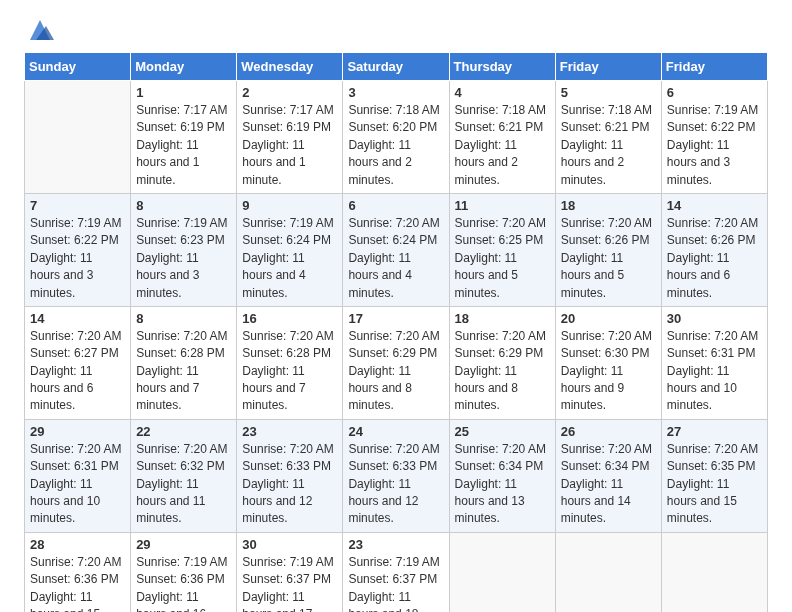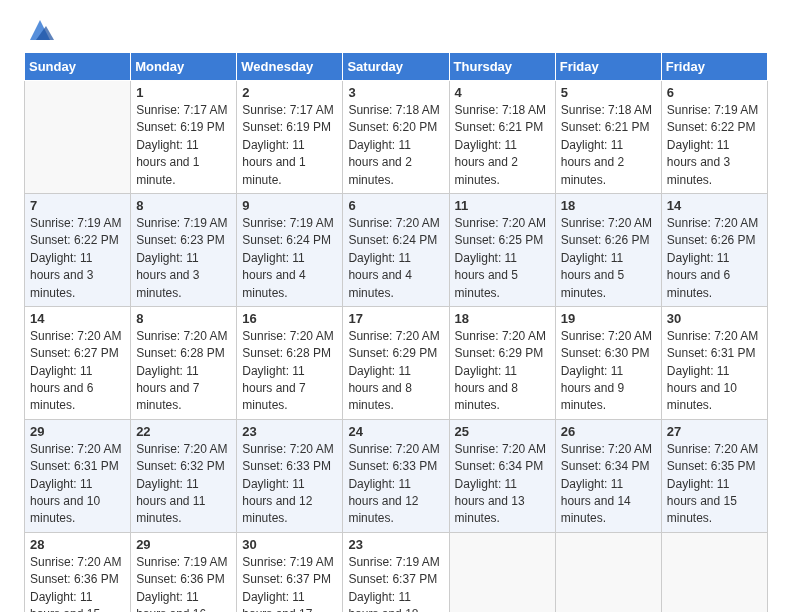--- a/index.html
+++ b/index.html
@@ -238,21 +238,21 @@
 Sunset: 6:29 PM
 Daylight: 11 hours and 8 minutes.</div>
         </td>
         <td>
           <span class="day-number">18</span>
           <div class="cell-content" style="white-space: pre-line;">Sunrise: 7:20 AM
 Sunset: 6:29 PM
 Daylight: 11 hours and 8 minutes.</div>
         </td>
         <td>
-          <span class="day-number">19</span>
+          <span class="day-number">20</span>
           <div class="cell-content" style="white-space: pre-line;">Sunrise: 7:20 AM
 Sunset: 6:30 PM
 Daylight: 11 hours and 9 minutes.</div>
         </td>
         <td>
           <span class="day-number">30</span>
           <div class="cell-content" style="white-space: pre-line;">Sunrise: 7:20 AM
 Sunset: 6:31 PM
 Daylight: 11 hours and 10 minutes.</div>
         </td>

